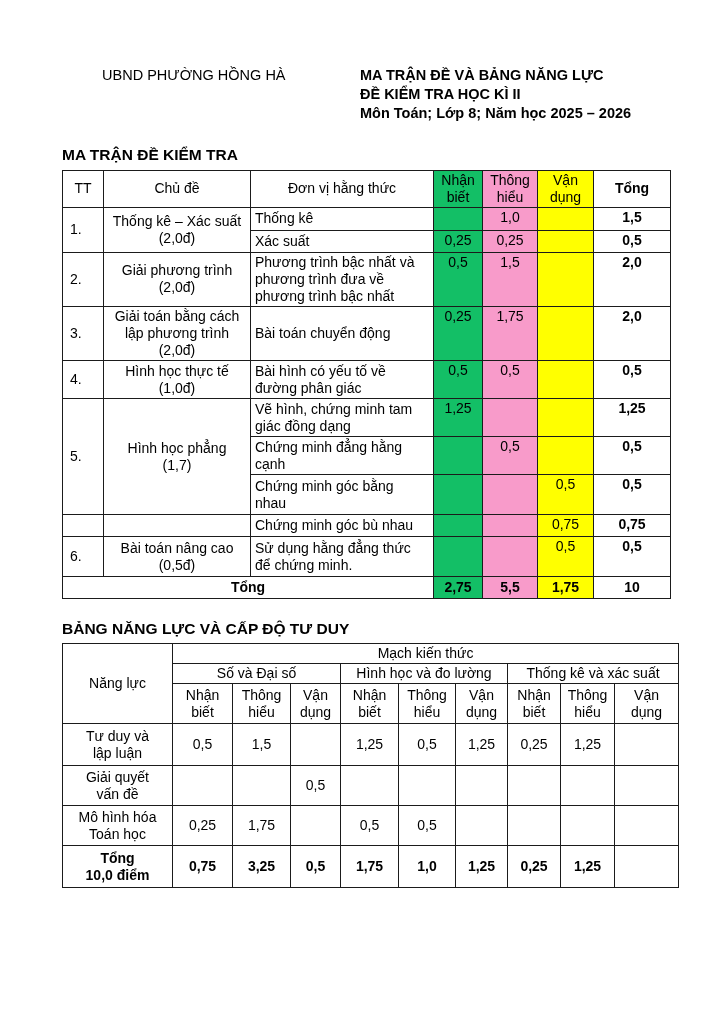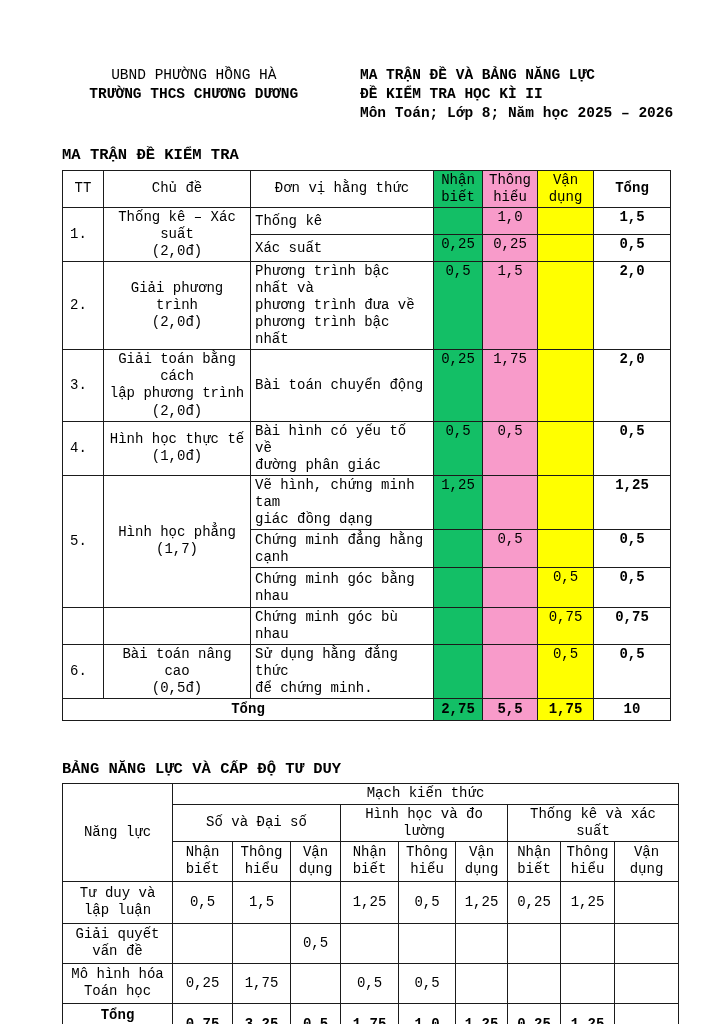--- a/index.html
+++ b/index.html
@@ -1,35 +1,35 @@
 <!DOCTYPE html>
 <html style="--c-green: #13BF66; --c-pink: #F89BCA; --c-yellow: #FFFF00;"><head>
 <meta charset="utf-8">
 <style>
   html,body{margin:0;padding:0;background:#ffffff;}
   .page{
     position:relative;
     width:682px;height:1024px;
     background:#ffffff;
-    font-family:Liberation Mono, monospace;
+    font-family:Liberation Sans, sans-serif;
     color:#000;
     box-sizing:border-box;
     padding:66px 47px 0 62px;
     overflow:hidden;
   }
   
   .doc-header{display:flex;justify-content:space-between;align-items:flex-start;}
   .hdr-left{width:46%;text-align:center;line-height:1.3;}
   .hdr-right{width:48%;text-align:left;line-height:1.3;white-space:nowrap;}
   .hdr-line{font-size:14.5px;}
   .b{font-weight:bold;}
   
   .sec-title{font-size:15.5px;font-weight:bold;}
   .title1{margin-top:23px;margin-bottom:6px;}
-  .title2{margin-top:39px;margin-bottom:5px;}
+  .title2{margin-top:21px;margin-bottom:5px;}
   
   table{border-collapse:collapse;table-layout:fixed;}
   td,th{
     border:1px solid #1b1b1b;
     font-size:14px;line-height:1.22;
     padding:1px 3px;box-sizing:border-box;
     overflow:hidden;vertical-align:middle;text-align:center;
   }
   th{font-weight:normal;}
   .pre{white-space:pre-line;}
@@ -48,21 +48,20 @@
   .t2 .boldrow td{font-weight:bold;}
 </style>
 </head>
 <body>
 
 <div class="page">
 
   <div class="doc-header">
     <div class="hdr-left">
       <div class="hdr-line">UBND PHƯỜNG HỒNG HÀ</div>
-      <div class="hdr-line b">TRƯỜNG THCS CHƯƠNG DƯƠNG</div>
     </div>
     <div class="hdr-right">
       <div class="hdr-line b">MA TRẬN ĐỀ VÀ BẢNG NĂNG LỰC</div>
       <div class="hdr-line b">ĐỀ KIỂM TRA HỌC KÌ II</div>
       <div class="hdr-line b">Môn Toán; Lớp 8; Năm học 2025 – 2026</div>
     </div>
   </div>
 
   <div class="sec-title title1">MA TRẬN ĐỀ KIỂM TRA</div>
 

